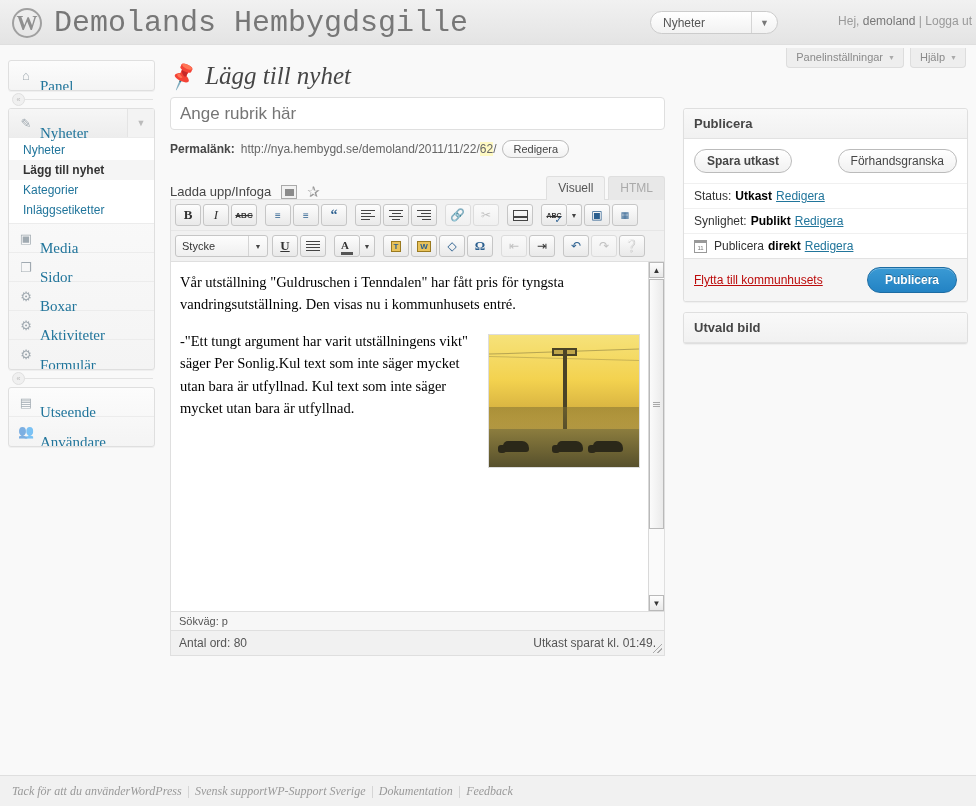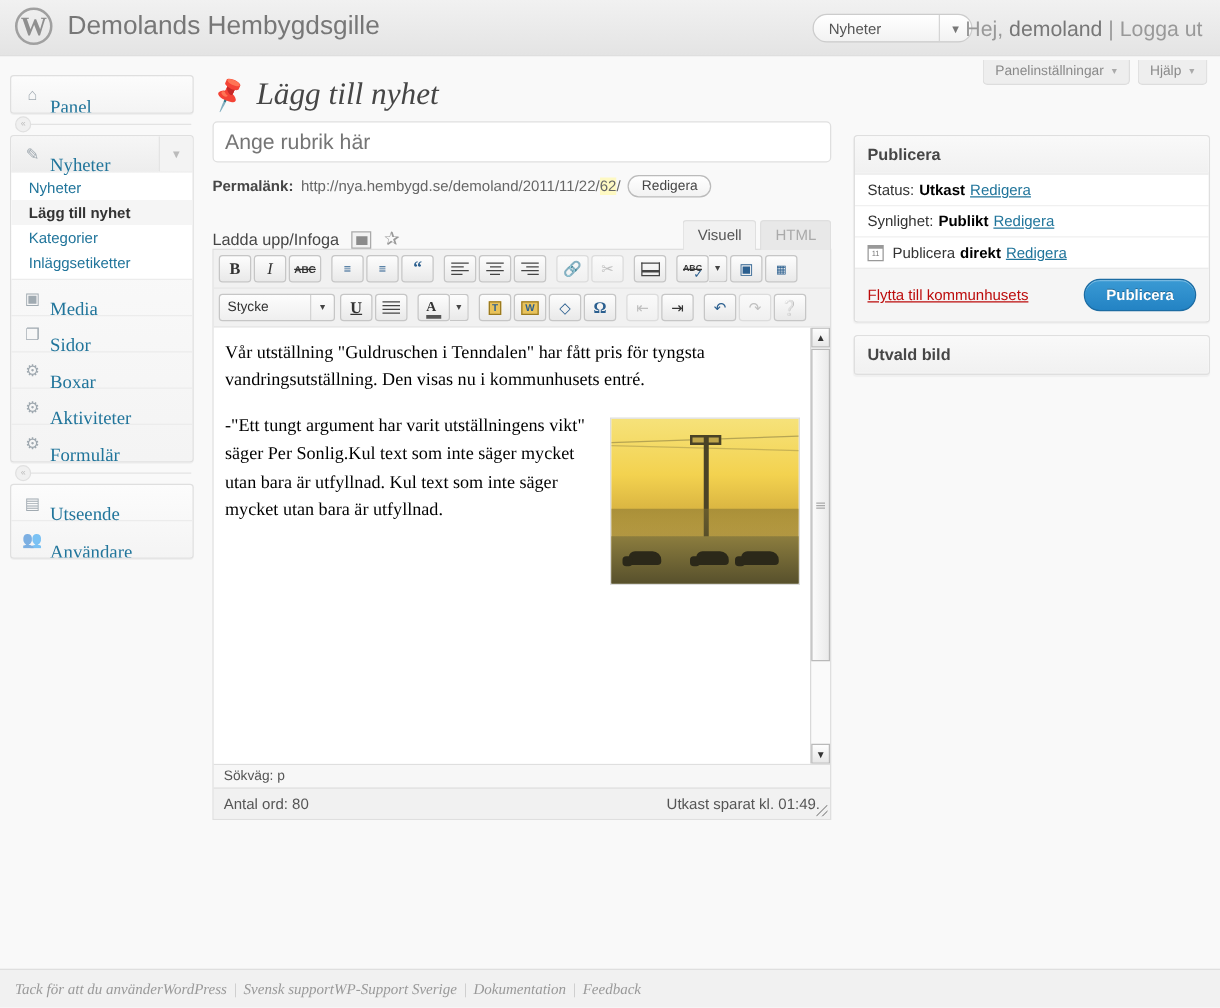--- a/index.html
+++ b/index.html
@@ -21,37 +21,37 @@
   }
   #logo-wrap { position: absolute; left: 12px; top: 6px; display: flex; align-items: center; }
   .wp-logo {
     width: 30px; height: 30px; border-radius: 50%;
     border: 2px solid #a0a0a0; color: #8f8f8f;
     display: flex; align-items: center; justify-content: center;
     font-family: "Liberation Serif", serif; font-weight: bold; font-size: 21px;
     line-height: 1;
   }
   #site-title {
-    font-family: Liberation Sans, sans-serif;
-    font-size: 21px; color: #777; margin-left: 12px; white-space: nowrap;
+    font-family: Liberation Mono, monospace;
+    font-size: 30px; color: #777; margin-left: 12px; white-space: nowrap;
   }
   #site-switcher {
     position: absolute; right: 198px; top: 11px;
     width: 128px; height: 23px; border-radius: 12px;
     border: 1px solid #ccc; background: linear-gradient(to bottom,#fff,#f2f2f2);
     display: flex; align-items: center;
   }
   #site-switcher .sw-label { flex: 1; padding-left: 12px; color: #555; font-size: 12px; }
   #site-switcher .sw-arrow {
     width: 26px; height: 21px; border-left: 1px solid #d5d5d5;
     display: flex; align-items: center; justify-content: center;
     color: #777; font-size: 9px;
   }
   #greeting {
-    position: absolute; right: 14px; top: 14px; color: #999; font-size: 17px; white-space: nowrap;
+    position: absolute; right: 4px; top: 14px; color: #999; font-size: 12px; white-space: nowrap;
   }
   #greeting b { font-weight: normal; color: #777; }
   #greeting a { color: #999; text-decoration: none; }
 
   
   #screen-meta {
     position: absolute; top: 48px; right: 10px; display: flex; gap: 6px;
   }
   .meta-tab {
     background: #eee; border: 1px solid #ddd; border-top: 0;
@@ -596,20 +596,24 @@
         <span id="resize-grip"></span>
       </div>
     </div>
   </div>
 </div>
 
 <div id="side">
 
   <div class="postbox">
     <h3>Publicera</h3>
+    <div id="submit-top">
+      <span class="rbtn" id="save-draft-btn">Spara utkast</span>
+      <span class="rbtn" id="preview-btn">Förhandsgranska</span>
+    </div>
     <div class="misc-row">
       <span>Status:</span>
       <b>Utkast</b>
       <a href="#">Redigera</a>
     </div>
     <div class="misc-row">
       <span>Synlighet:</span>
       <b>Publikt</b>
       <a href="#">Redigera</a>
     </div>

